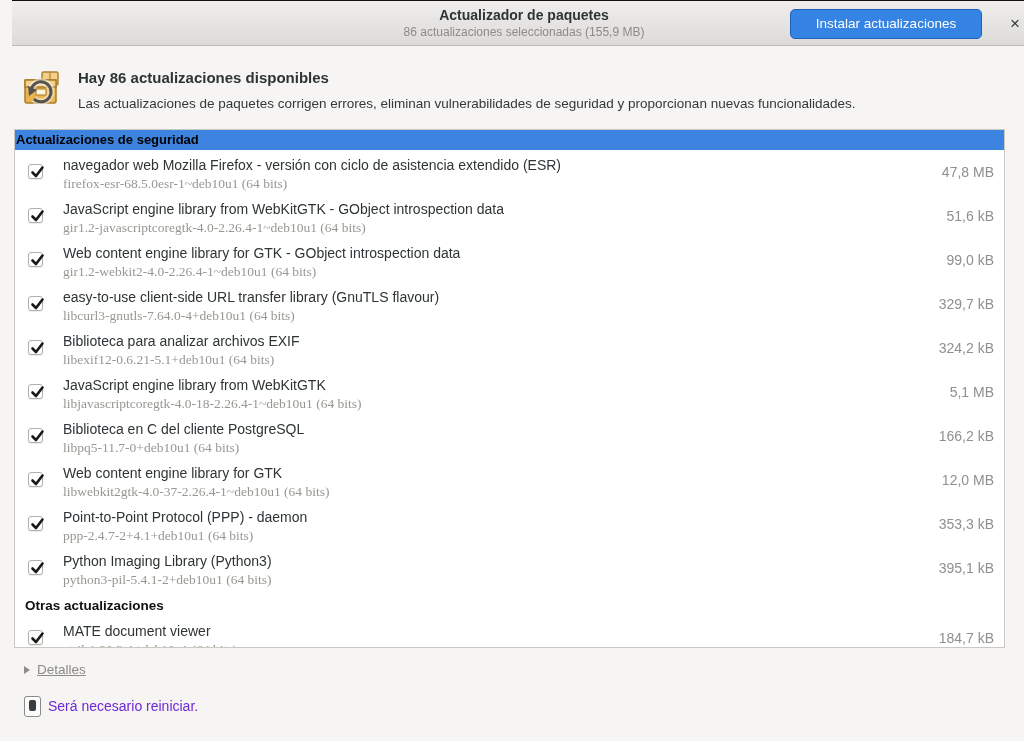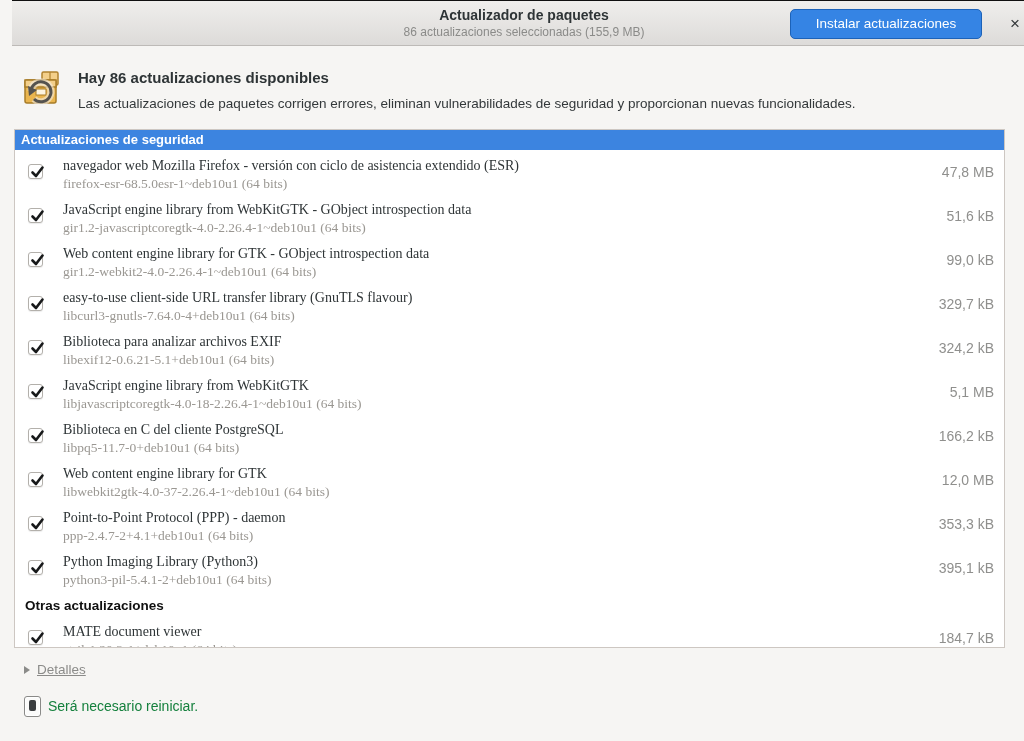--- a/index.html
+++ b/index.html
@@ -40,38 +40,38 @@
   .header-texts { margin-left:60px; }
   .header-title { font-size:15px; font-weight:bold; color:#2e3436; padding-top:8px; line-height:20px; }
   .header-desc { font-size:13.5px; color:#33383a; padding-top:7px; line-height:18px; }
 
   
   .listbox {
     position:absolute; left:14px; top:129px; width:991px; height:519px;
     background:#ffffff; border:1px solid #cdc7c2; overflow:hidden;
   }
   .section-banner {
-    height:20px; background:#3c84e0; color:#ffffff;
-    font-size:13px; font-weight:bold; line-height:20px; padding-left:6px;
+    height:20px; background:#3c84e0; color:#000000;
+    font-size:13px; font-weight:bold; line-height:20px; padding-left:1px;
   }
   .section-label {
     height:26px; font-size:13.5px; font-weight:bold; color:#101010;
     padding:7px 0 0 10px; line-height:18px;
   }
   .row { position:relative; height:44px; }
   .row .checkbox {
     position:absolute; left:13px; top:14px; width:15px; height:15px;
     background:#ffffff; border:1px solid #b3b0ab; border-radius:3px;
     box-shadow:0 1px 1px rgba(0,0,0,.08); cursor:pointer;
   }
   .row .checkbox svg { position:absolute; left:0px; top:-1px; }
   .row .pkg-title {
     position:absolute; left:48px; top:6px; right:110px;
     font-size:14px; color:#2e3436; line-height:19px;
-    white-space:nowrap; overflow:hidden;font-family:Liberation Serif, serif;
+    white-space:nowrap; overflow:hidden;
   }
   .row .pkg-version {
     position:absolute; left:48px; top:25px; right:110px;
     font-size:13.5px; color:#9a9792; line-height:18px; white-space:nowrap;font-family:Liberation Serif, serif;
   }
   .row .pkg-size {
     position:absolute; right:10px; top:0; height:44px; line-height:44px;
     font-size:14px; color:#8f8f8d;
   }
 
@@ -86,21 +86,21 @@
   .restart-row { position:absolute; left:24px; top:695px; height:26px; }
   .restart-icon {
     position:absolute; left:0; top:1px; width:17px; height:21px;
     border:1px solid #8a8a88; border-radius:3px; background:#fbfbfa;
     box-shadow:inset 0 0 0 1px #fff;
   }
   .restart-icon::after {
     content:""; position:absolute; left:4px; top:3px; width:7px; height:11px;
     background:#3a3d3f; border-radius:2px;
   }
-  .restart-text { position:absolute; left:24px; top:3px; font-size:14px; color:#15803d; white-space:nowrap; }
+  .restart-text { position:absolute; left:24px; top:3px; font-size:14px; color:#6d28d9; white-space:nowrap; }
 </style>
 </head>
 <body>
 
 <div class="titlebar">
   <div class="titlebar-titles">
     <div class="tb-title">Actualizador de paquetes</div>
     <div class="tb-subtitle">86 actualizaciones seleccionadas (155,9 MB)</div>
   </div>
   <div class="install-btn">Instalar actualizaciones</div>

